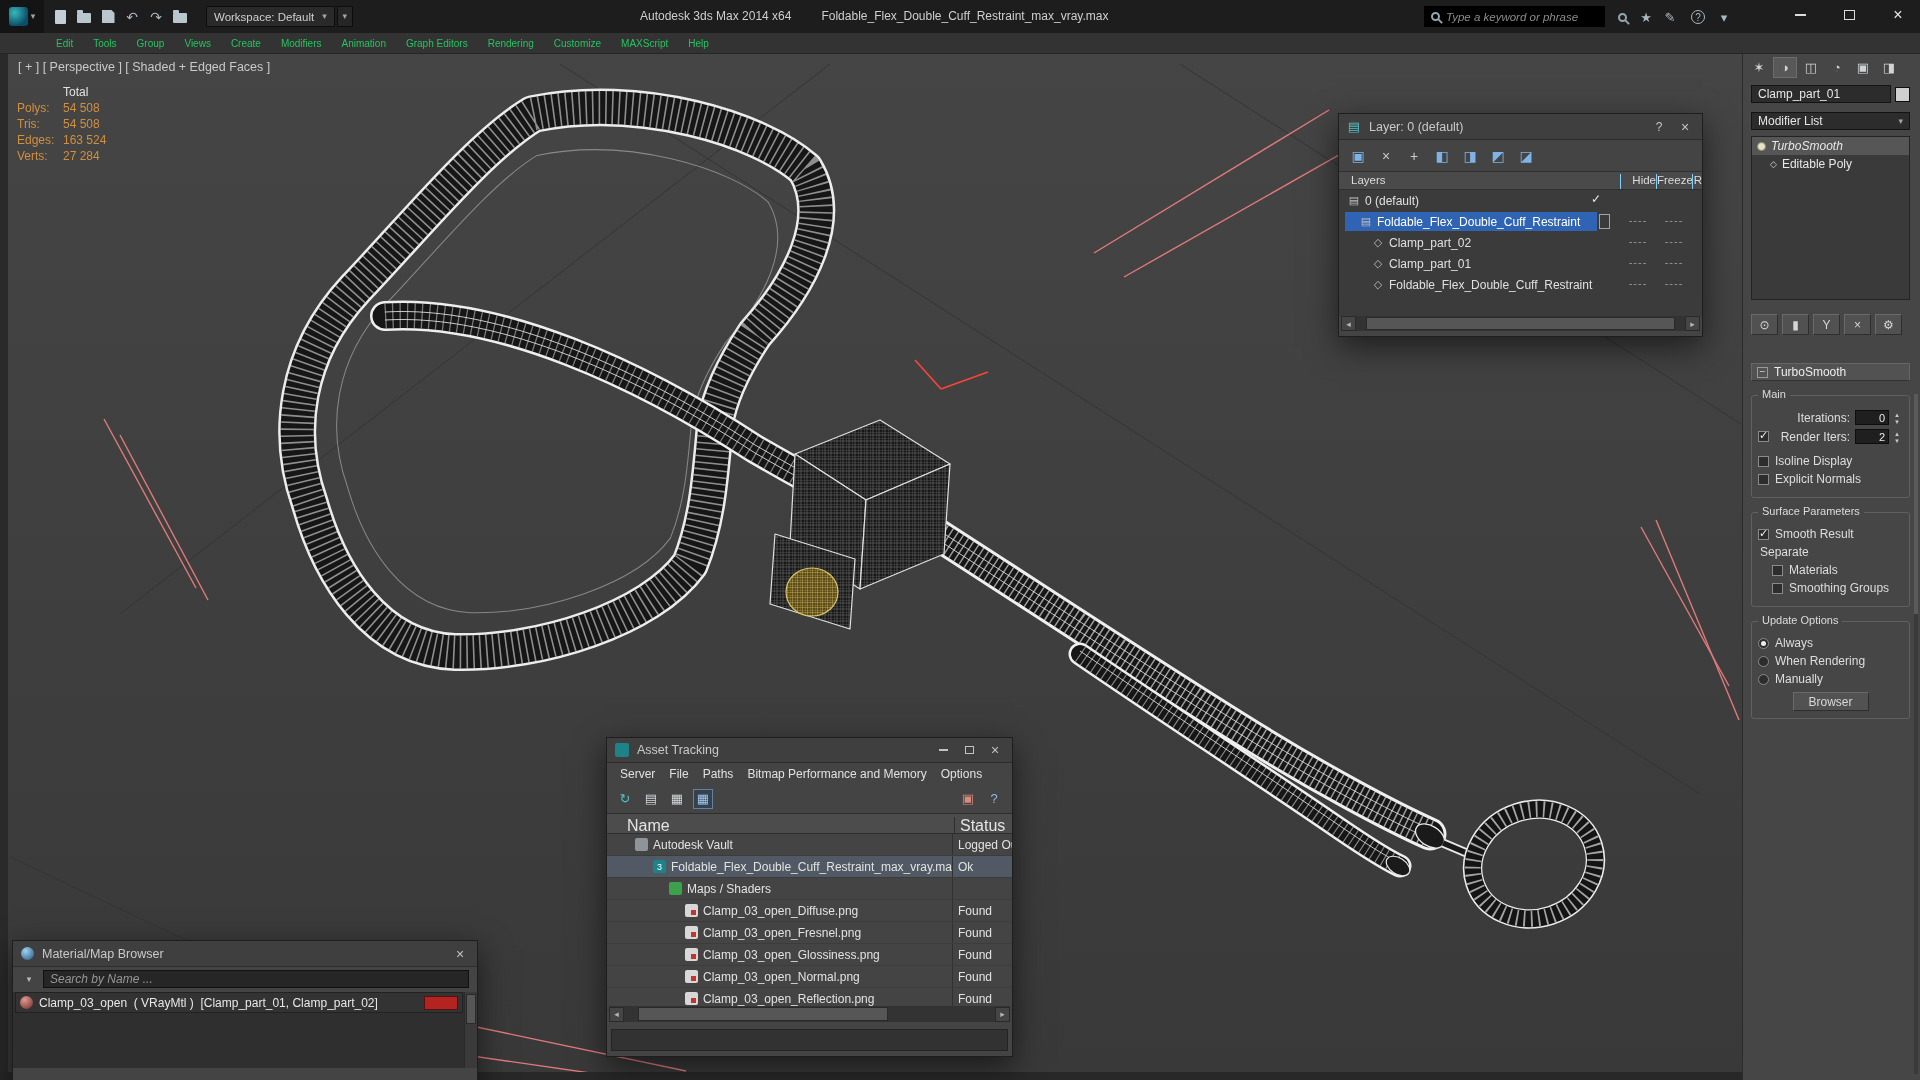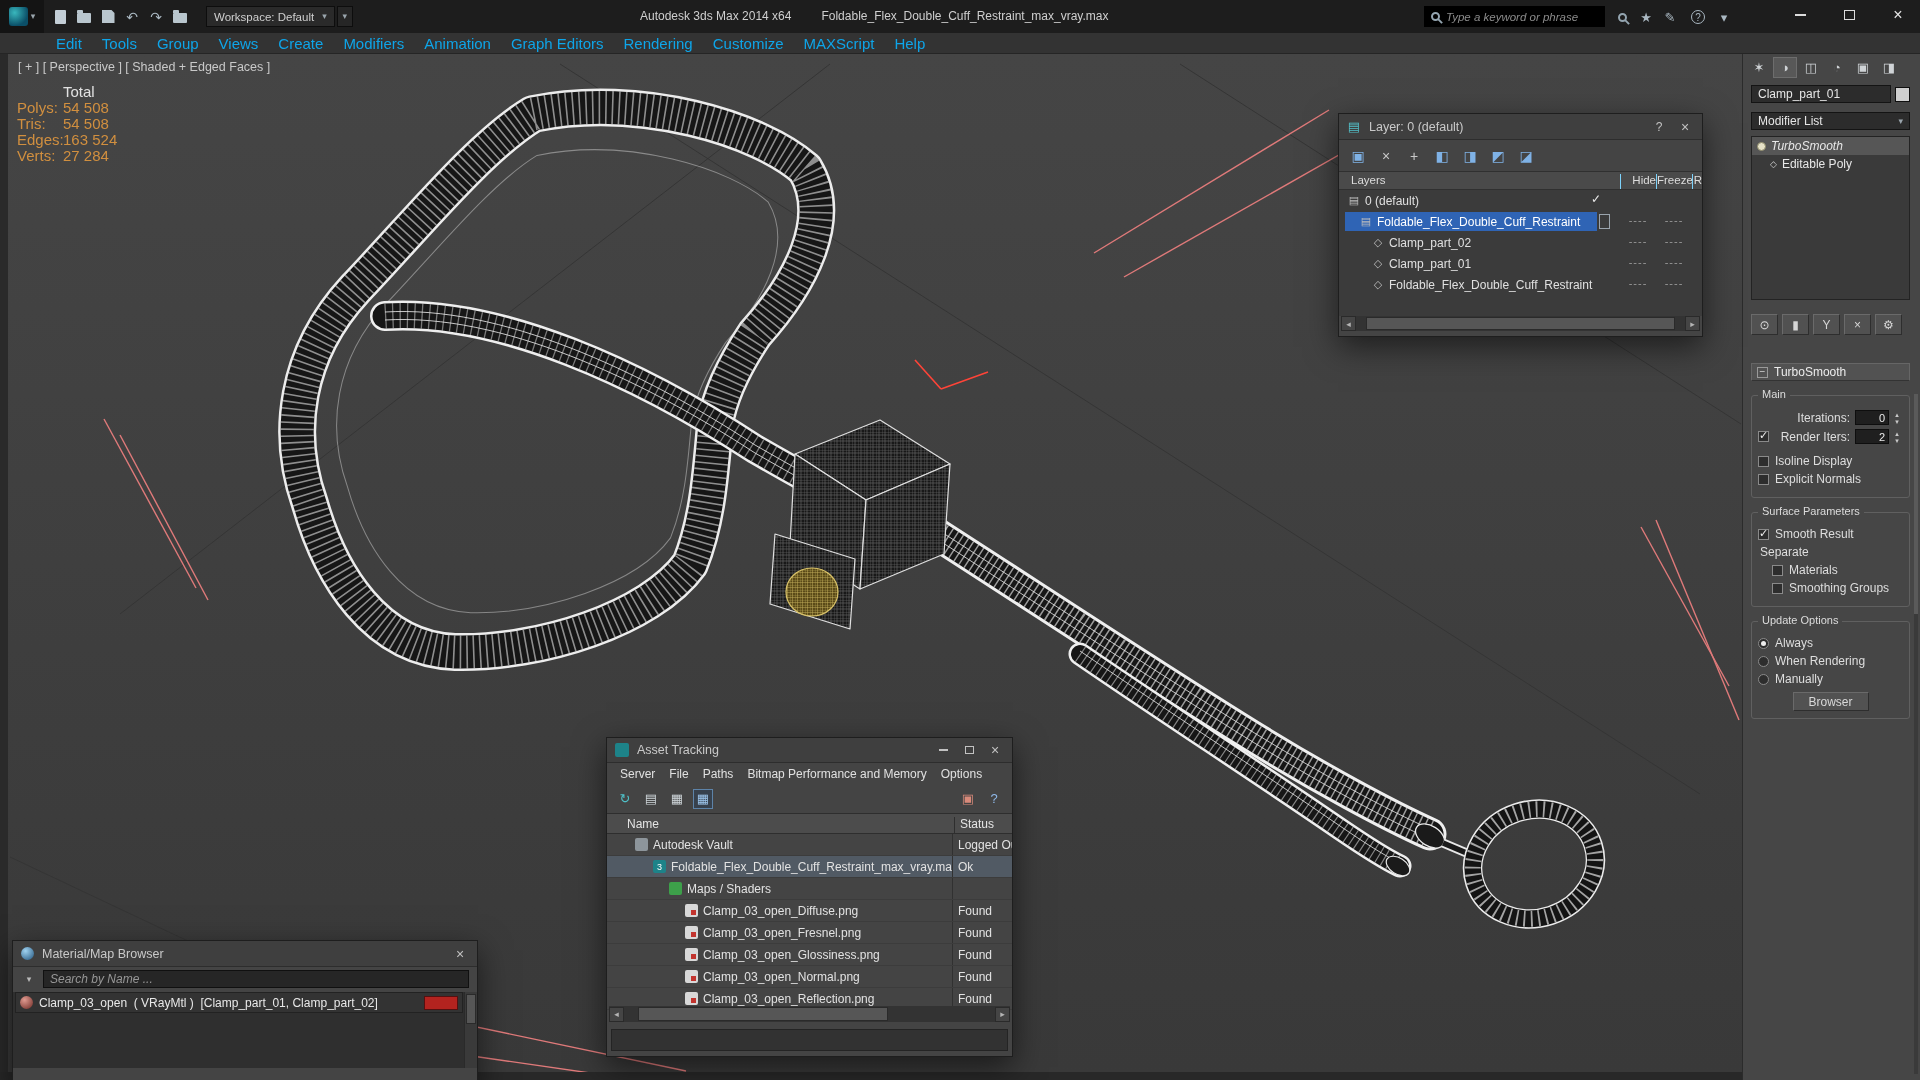--- a/index.html
+++ b/index.html
@@ -26,29 +26,29 @@
   .ic-mag::after{content:"";position:absolute;width:6px;height:2px;background:#94a5b0;transform:rotate(45deg);right:-5px;bottom:-3px;}
   .tb-ico{position:absolute;top:7px;width:20px;height:20px;display:flex;align-items:center;justify-content:center;color:#aab8c2;font-size:13px;}
   .helpcircle{width:14px;height:14px;border:1.5px solid #aab8c2;border-radius:50%;font-size:10px;display:flex;align-items:center;justify-content:center;color:#aab8c2;}
   .winbtn{position:absolute;top:0;width:44px;height:30px;display:flex;align-items:center;justify-content:center;color:#e6e6e6;}
   .minbar{width:11px;height:2px;background:#dcdcdc;}
   .maxbox{width:11px;height:10px;border:1.5px solid #dcdcdc;}
   .closex{font-size:16px;line-height:16px;color:#e6e6e6;}
 
   
   .menubar{position:absolute;left:0;top:33px;width:1920px;height:21px;background:#333333;border-bottom:1px solid #252525;display:flex;align-items:center;padding-left:46px;z-index:59;}
-  .mi{padding:0 10px;font-size:15px;color:#0ea5e9;white-space:nowrap;}
+  .mi{padding:0 10px;font-size:10px;color:#22c55e;white-space:nowrap;}
 
   
   .left-border{position:absolute;left:0;top:54px;width:8px;height:1026px;background:#2a2a2a;z-index:6;}
   .bottom-border{position:absolute;left:0;top:1072px;width:1742px;height:8px;background:#282828;z-index:6;}
   .viewport{position:absolute;left:8px;top:54px;width:1734px;height:1018px;background:linear-gradient(#454545,#393939);z-index:5;overflow:hidden;}
   .vp-svg{position:absolute;left:0;top:0;}
   .vp-label{position:absolute;left:10px;top:6px;font-size:12.5px;color:#c9c9c9;}
-  .vp-stats{position:absolute;left:9px;top:30px;font-size:15px;line-height:16px;color:#d18f3f;}
+  .vp-stats{position:absolute;left:9px;top:30px;font-size:12px;line-height:16px;color:#d18f3f;}
   .vp-stats .hdr{color:#e2e2e2;padding-left:46px;}
   .vp-stats .sl{display:inline-block;width:46px;}
 
   
   .fwin{position:absolute;background:#444444;border:1px solid #1e1e1e;box-shadow:0 10px 30px rgba(0,0,0,.55);}
   .fw-title{height:26px;display:flex;align-items:center;gap:8px;padding:0 8px;background:#3f3f3f;border-bottom:1px solid #2d2d2d;font-size:12.5px;color:#c9c9c9;}
   .fw-title .sp{flex:1;}
   .mini{color:#c2c2c2;font-size:12px;display:flex;align-items:center;justify-content:center;width:18px;height:18px;}
 
   
@@ -71,21 +71,21 @@
   .sthumb{flex:1;height:13px;margin:0 10px;background:#565656;border:1px solid #2a2a2a;}
 
   
   .asset-dlg{left:606px;top:737px;width:407px;height:320px;z-index:40;}
   .at-icon{width:14px;height:14px;background:#1d8389;border-radius:2px;}
   .at-menus{height:21px;display:flex;align-items:center;padding-left:6px;font-size:12px;color:#e0e0e0;}
   .at-menus span{padding:0 7px;}
   .at-toolbar{height:29px;display:flex;align-items:center;gap:6px;padding:0 8px;}
   .at-tb{width:20px;height:20px;display:flex;align-items:center;justify-content:center;font-size:13px;color:#cfd6da;}
   .at-tb.act{background:#37414d;border:1px solid #5d83a8;color:#9ec7ee;}
-  .at-head{height:21px;background:#4c4c4c;border-top:1px solid #2e2e2e;border-bottom:1px solid #2e2e2e;position:relative;font-size:12px;color:#e4e4e4;}
+  .at-head{height:21px;background:#4c4c4c;border-top:1px solid #2e2e2e;border-bottom:1px solid #2e2e2e;position:relative;font-size:16px;color:#e4e4e4;}
   .at-head .n{position:absolute;left:20px;top:3px;}
   .at-head .s{position:absolute;left:347px;top:3px;width:58px;border-left:1px solid #2e2e2e;padding-left:5px;height:16px;}
   .at-row{height:22px;display:flex;border-bottom:1px solid #3c3c3c;font-size:12px;color:#e2e2e2;position:relative;}
   .at-row.sel{background:#515a64;}
   .at-name{flex:1;display:flex;align-items:center;gap:5px;overflow:hidden;white-space:nowrap;}
   .at-status{width:60px;border-left:1px solid #313131;align-self:stretch;display:flex;align-items:center;padding-left:5px;overflow:hidden;white-space:nowrap;}
   .fico{width:13px;height:13px;flex:none;border-radius:2px;}
   .fico.vault{background:#8d959b;}
   .fico.max{background:#1d8389;color:#fff;font-size:9px;display:flex;align-items:center;justify-content:center;}
   .fico.maps{background:#3da04a;}

